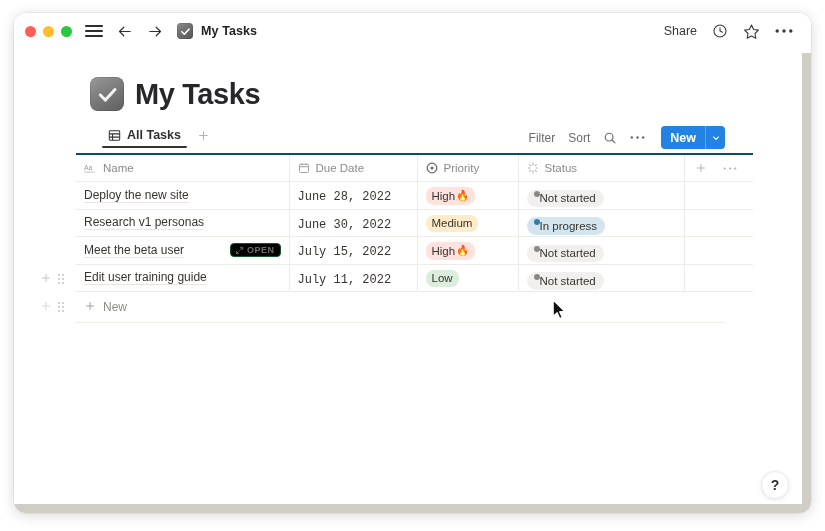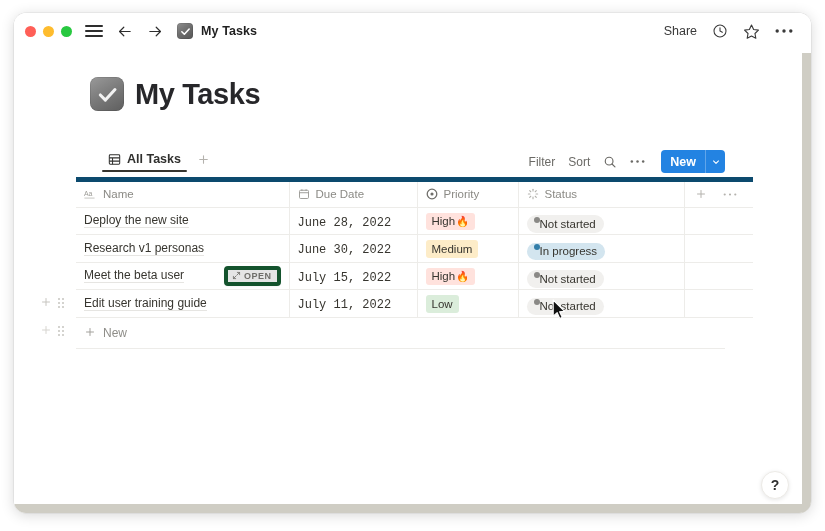--- a/index.html
+++ b/index.html
@@ -92,21 +92,21 @@
     display: flex; align-items: center; justify-content: center;
     box-shadow: inset 0 0 0 0.5px rgba(0,0,0,0.2);
     flex: none;
   }
   #page-title-text {
     font-size: 29px; font-weight: bold; color: #27272a; letter-spacing: -0.4px;
   }
 
   
   #db-toolbar {
-    margin: 36px 0 0 0;
+    margin: 12px 0 0 0;
     padding: 0 86px 0 88px;
     height: 30px;
     display: flex; align-items: flex-end;
     position: relative;
   }
   #tab-strip { display: flex; align-items: center; gap: 6px; height: 30px; }
   .db-tab {
     display: flex; align-items: center; gap: 6px;
     font-size: 12.5px; color: #30302e; font-weight: 600;
     padding: 0 6px 6px 6px;
@@ -147,21 +147,21 @@
   table#db-table { border-collapse: collapse; width: 100%; table-layout: fixed; }
   #db-table th, #db-table td {
     border-bottom: 1px solid #edece9;
     border-right: 1px solid #edece9;
     height: 27.5px;
     padding: 0 8px;
     text-align: left;
     vertical-align: middle;
     font-weight: normal;
   }
-  #db-table thead th { border-top: 5px solid #0c4a6e; }
+  #db-table thead th { border-top: 2px solid #0c4a6e; }
   #db-table th:last-child, #db-table td:last-child { border-right: none; }
 
   .col-name  { width: 213px; }
   .col-due   { width: 128px; }
   .col-pri   { width: 101px; }
   .col-stat  { width: 166px; }
   .col-extra { width: 69px; }
 
   .th-inner { display: flex; align-items: center; gap: 6px; }
   .th-label { font-size: 11.5px; color: #8b8a85; }
@@ -170,30 +170,30 @@
   .cell-text { font-size: 12px; color: #37352f; font-family: Liberation Mono, monospace; }
   .name-cell { display: flex; align-items: center; }
   .name-text {
     font-size: 12px; color: #37352f;
     border-bottom: 1px solid #e6e5e2;
     padding-bottom: 0px;
   }
   #open-chip {
     margin-left: auto;
     display: flex; align-items: center; gap: 3px;
-    border: 4px solid #14532d; border-radius: 4px;
-    background: #e5e5e5;
+    border: 1px solid #14532d; border-radius: 4px;
+    background: #000000;
     padding: 1px 5px 1px 4px;
     font-size: 9px; font-weight: 600; color: #6f6e6a; letter-spacing: .5px;
     box-shadow: 0 1px 2px rgba(0,0,0,0.04);
   }
 
   .badge {
     display: inline-flex; align-items: center; gap: 1px;
-    border-radius: 3px;
+    border-radius: 8px;
     font-size: 11.5px; color: #37352f;
     padding: 1.5px 6px;
     line-height: 1.25;
   }
   .badge.high   { background: #ffe2dd; }
   .badge.medium { background: #fdecc8; }
   .badge.low    { background: #dbeddb; }
 
   .pill {
     display: inline-flex; align-items: flex-start; gap: 0;

